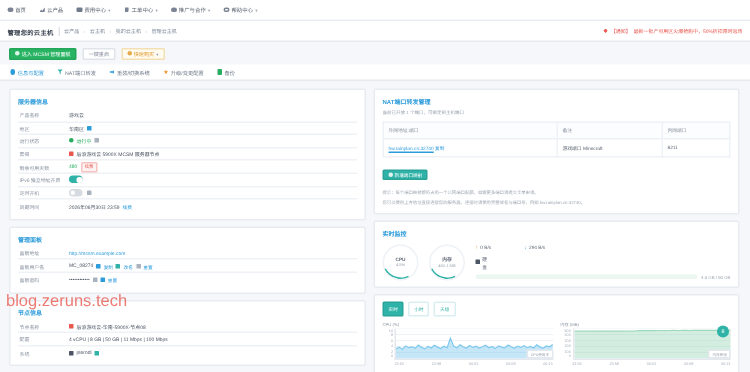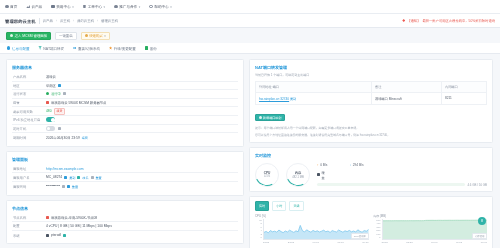--- a/index.html
+++ b/index.html
@@ -600,13 +600,14 @@
             <span class="badge-round">8</span>
           </div>
         </div>
 
       </div>
     </div>
   </div>
 </div>
 
 <div class="wm">
+  <div class="wm-url">blog.zeruns.tech</div>
 </div>
 
 </body></html>

